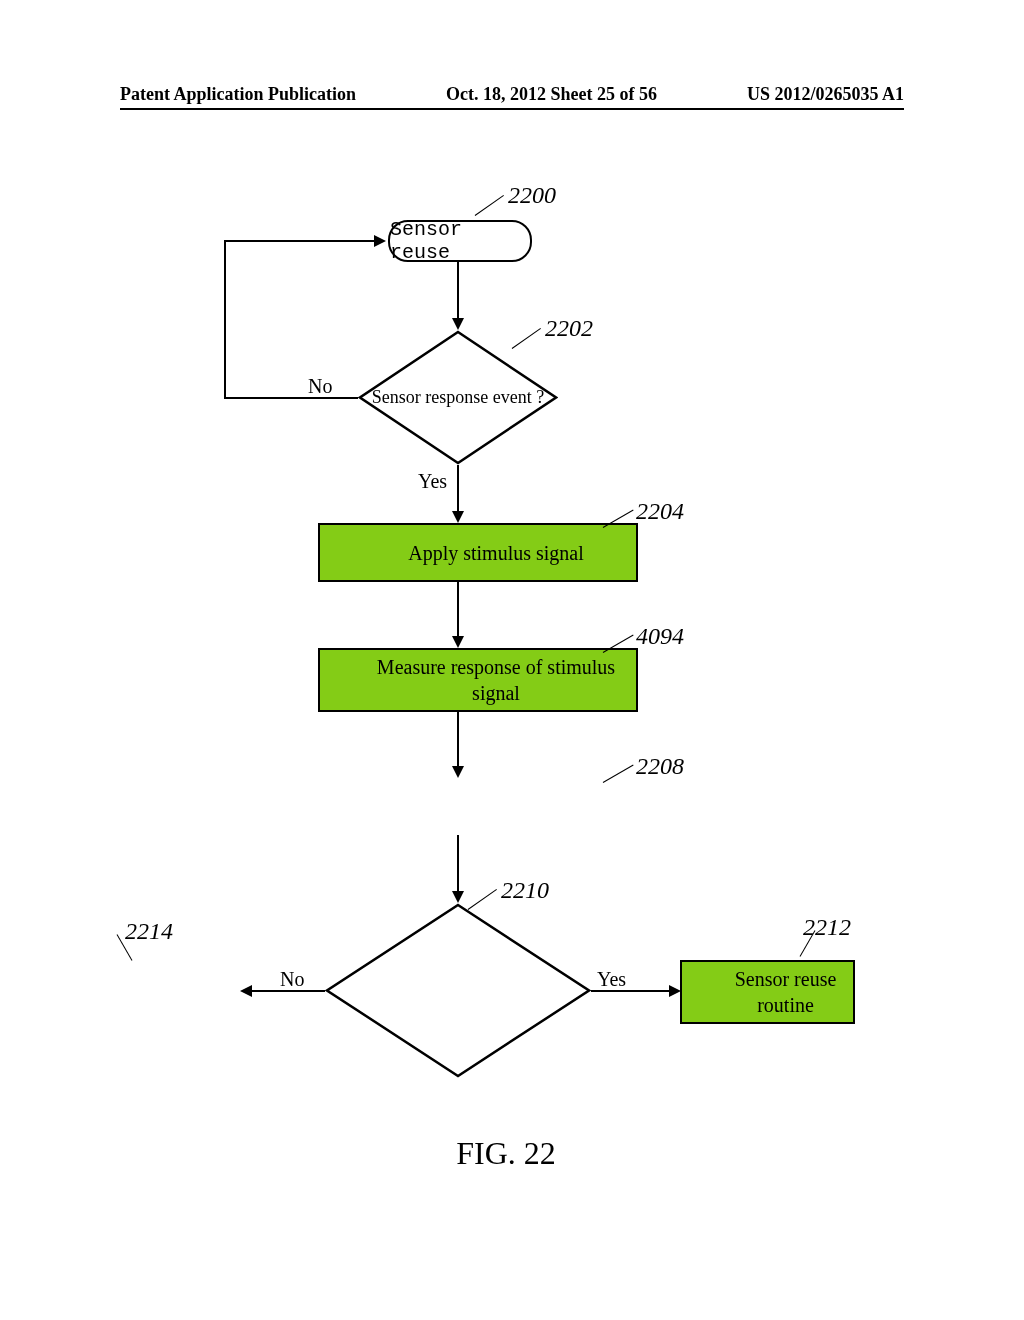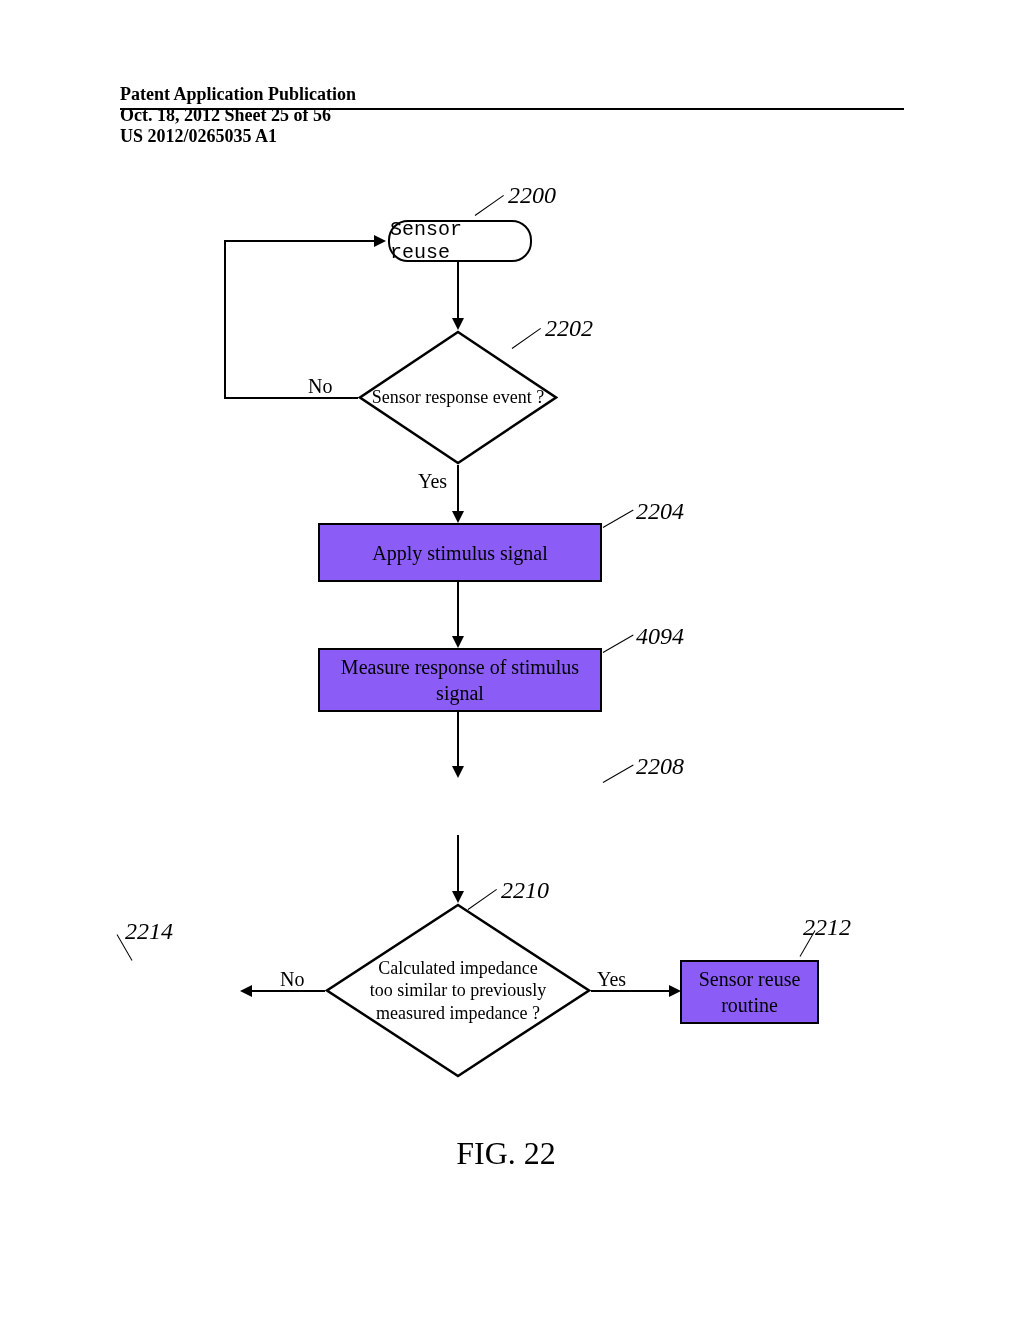--- a/index.html
+++ b/index.html
@@ -14,21 +14,20 @@
     .header {
       position: absolute;
       top: 84px;
       left: 0;
       right: 0;
       display: flex;
       justify-content: space-between;
       padding: 0 120px;
       font-size: 18px;
       font-weight: bold;
-      flex-direction: column;
     }
     .header-rule {
       position: absolute;
       top: 108px;
       left: 120px;
       right: 120px;
       border-top: 2px solid black;
     }
     .flowchart {
       position: absolute;
@@ -47,23 +46,24 @@
       background: white;
       font-size: 20px;
     }
     .process {
       position: absolute;
       border: 2.5px solid black;
       display: flex;
       align-items: center;
       justify-content: center;
       text-align: center;
-      background: #8b5cf6;
+      background: #84cc16;
       font-size: 20px;
       line-height: 1.3;
+      padding-left: 36px;
     }
     .decision {
       position: absolute;
       display: flex;
       align-items: center;
       justify-content: center;
     }
     .decision svg {
       position: absolute;
       top: 0;
@@ -184,21 +184,20 @@
   <div class="leader" style="left:603px; top:562px; width:35px; transform:rotate(-30deg);"></div>
   <div class="ref-num" style="left:636px; top:533px;">2208</div>
 
   <div class="arrow-line" style="left:457px; top:615px; width:2px; height:58px;"></div>
   <div class="arrowhead down" style="left:452px; top:671px;"></div>
 
   <div class="decision" style="left:325px; top:683px; width:266px; height:175px;">
     <svg width="266" height="175" viewBox="0 0 266 175">
       <polygon points="133,2 264,87.5 133,173 2,87.5" fill="white" stroke="black" stroke-width="2.5"></polygon>
     </svg>
-    <div class="decision-text" style="max-width:180px;">Calculated impedance too similar to previously measured impedance ?</div>
   </div>
   <div class="leader" style="left:468px; top:689px; width:35px; transform:rotate(-35deg);"></div>
   <div class="ref-num" style="left:501px; top:657px;">2210</div>
 
   <div class="edge-label" style="left:280px; top:748px;">No</div>
   <div class="arrow-line" style="left:252px; top:770px; width:73px; height:2px;"></div>
   <div class="arrowhead left" style="left:240px; top:765px;"></div>
 
   <div class="leader" style="left:132px; top:740px; width:30px; transform:rotate(-120deg);"></div>
   <div class="ref-num" style="left:125px; top:698px;">2214</div>

